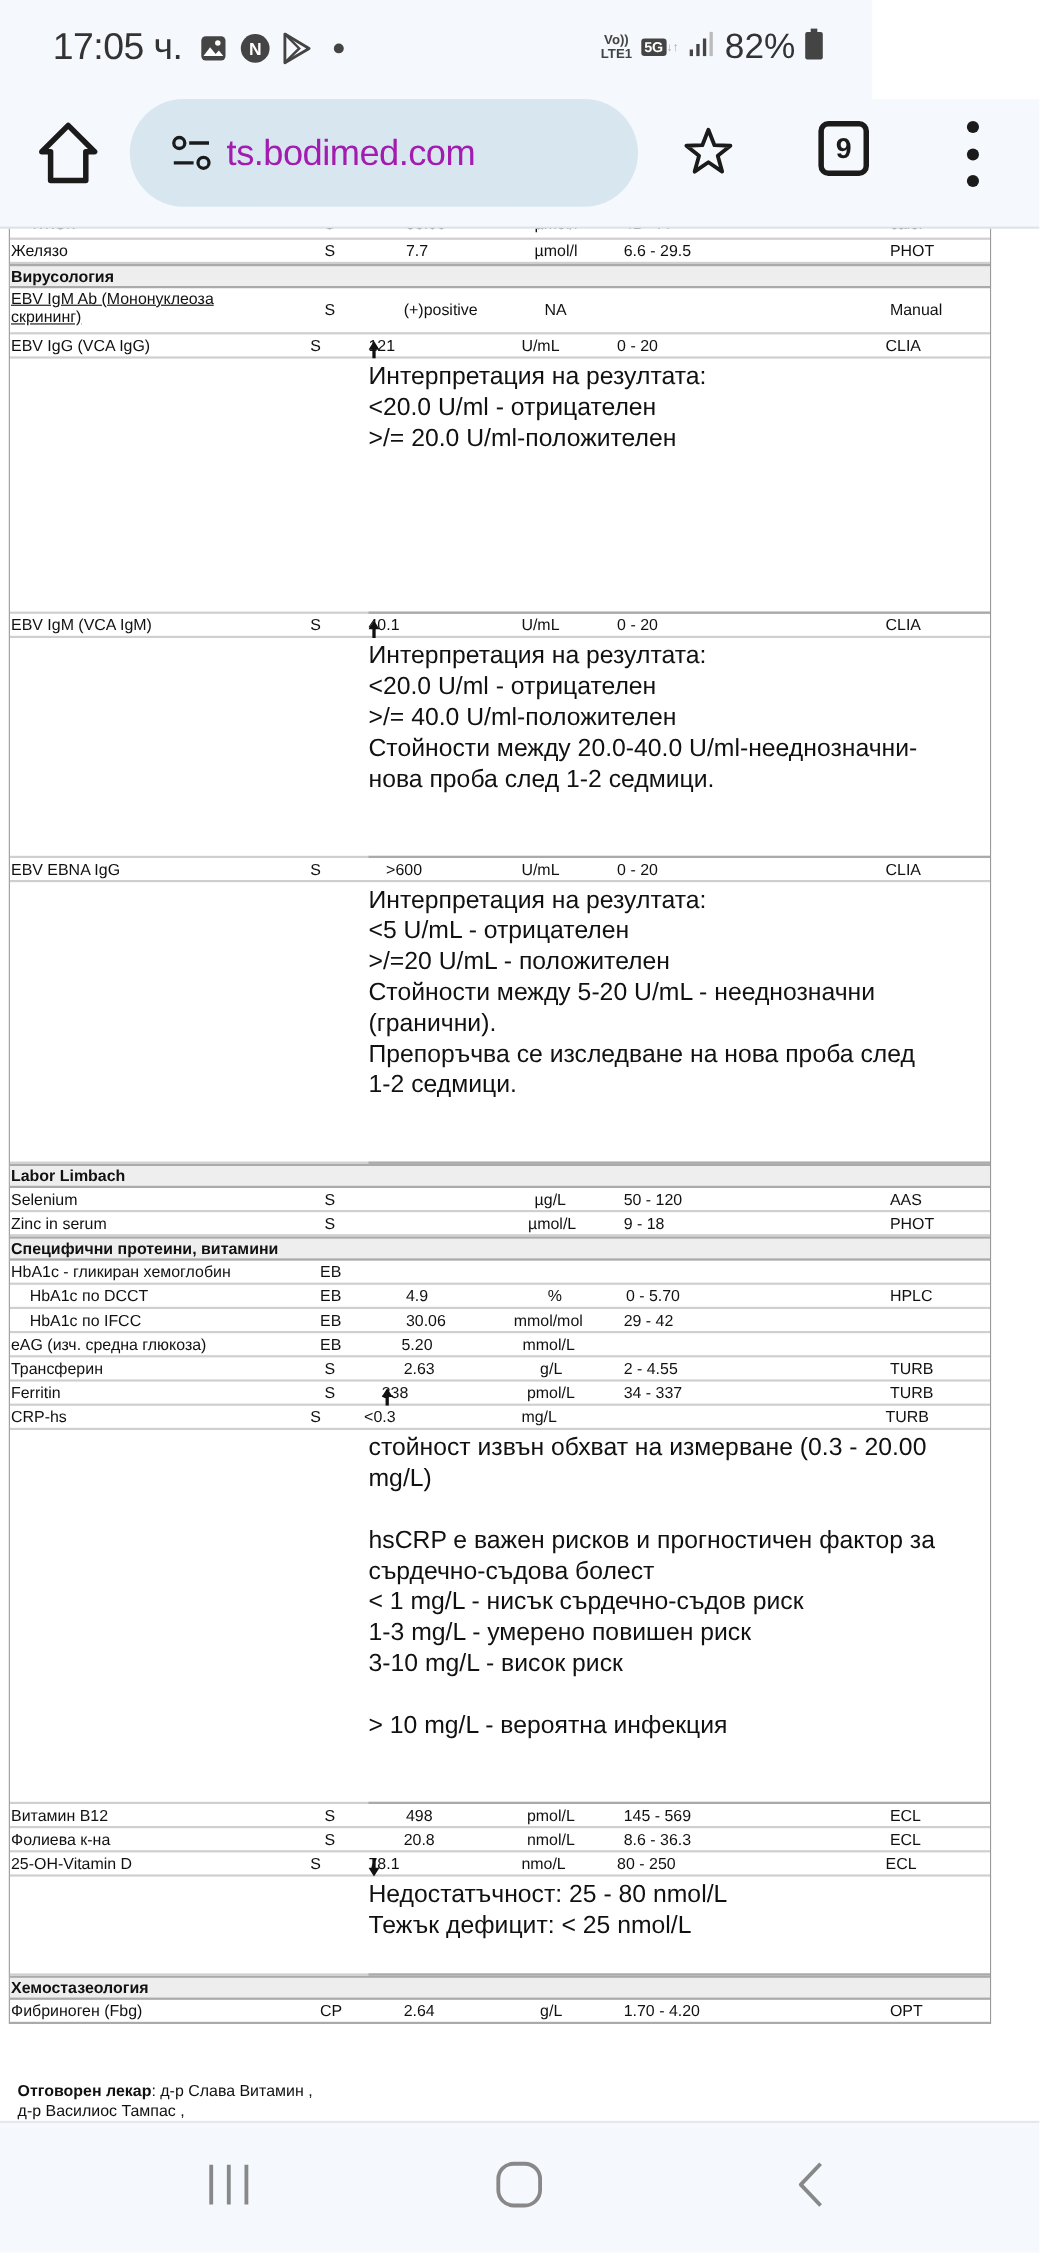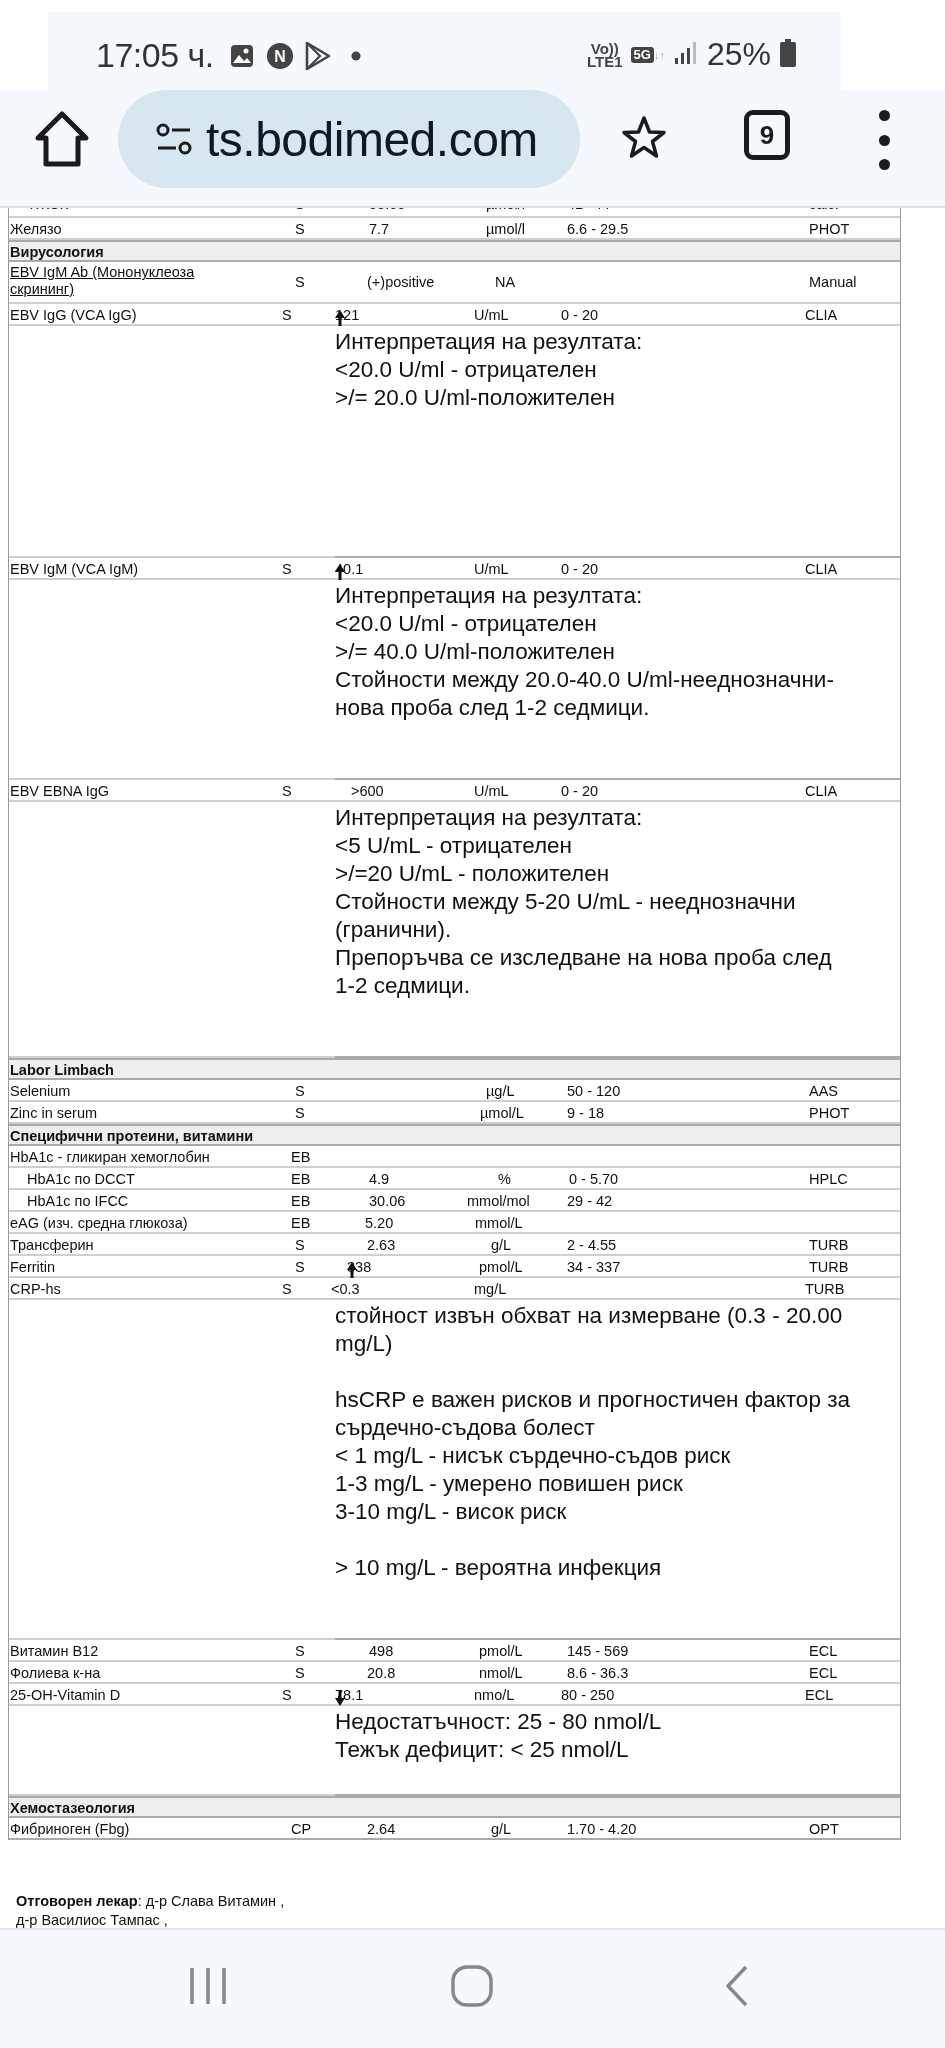--- a/index.html
+++ b/index.html
@@ -1,36 +1,36 @@
 <!DOCTYPE html>
 <html><head>
 <meta charset="utf-8">
 <style>
   * { box-sizing: border-box; margin: 0; padding: 0; }
   html, body { width: 945px; height: 2048px; overflow: hidden; background: #ffffff; }
   body { font-family: "Liberation Sans", "DejaVu Sans", sans-serif; color: #111; position: relative; }
 
   
-  .statusbar { position: absolute; top: 12px; left: 0; width: 793px; height: 90px; background: #f5f8fc; margin-left: 48px; }
+  .statusbar { position: absolute; top: 0; left: 0; width: 793px; height: 90px; background: #f5f8fc; }
   .sb-time { position: absolute; left: 48px; top: 24px; font-size: 34px; color: #333; letter-spacing: -0.5px; }
   .sb-icons-left { position: absolute; left: 180px; top: 30px; display: flex; gap: 10px; align-items: center; }
   .sb-ic { width: 28px; height: 28px; display: inline-flex; align-items: center; justify-content: center; }
   .sb-right { position: absolute; right: 44px; top: 24px; display: flex; align-items: center; gap: 8px; }
-  .sb-volte { font-size: 15px; line-height: 13px; color: #444; text-align: center; font-weight: bold; }
+  .sb-volte { font-size: 12px; line-height: 13px; color: #444; text-align: center; font-weight: bold; }
   .sb-5g { display: flex; flex-direction: row; align-items: center; }
   .sb-5g-box { background: #444; color: #fff; font-size: 13px; font-weight: bold; padding: 0 3px; border-radius: 3px; line-height: 16px; }
   .sb-5g-arrows { font-size: 11px; color: #aaa; line-height: 12px; }
   .sb-batt-pct { font-size: 32px; color: #333; }
 
   
   .toolbar { position: absolute; top: 90px; left: 0; width: 945px; height: 118px; background: #f5f8fc; border-bottom: 2px solid #dde3ea; }
   .tb-home { position: absolute; left: 34px; top: 20px; width: 56px; height: 60px; }
   .url-pill { position: absolute; left: 118px; top: 0px; width: 462px; height: 98px; background: #d8e6f0; border-radius: 49px; display: flex; align-items: center; padding-left: 36px; }
   .url-tune { width: 40px; height: 36px; margin-right: 12px; }
-  .url-text { font-size: 48px; color: #0f172a; letter-spacing: -0.5px; text-align: center; }
+  .url-text { font-size: 33px; color: #a21caf; letter-spacing: -0.5px; text-align: center; }
   .tb-star { position: absolute; left: 620px; top: 24px; width: 48px; height: 48px; }
   .tb-tabs { position: absolute; left: 744px; top: 20px; width: 46px; height: 50px; border: 5px solid #1b1b1b; border-radius: 9px; display: flex; align-items: center; justify-content: center; font-size: 26px; font-weight: bold; color: #1b1b1b; }
   .tb-menu { position: absolute; left: 872px; top: 20px; width: 24px; height: 60px; display: flex; flex-direction: column; justify-content: space-between; align-items: center; }
   .tb-menu span { width: 11px; height: 11px; border-radius: 50%; background: #1b1b1b; display: block; }
 
   
   .content { position: absolute; top: 208px; left: 0; width: 945px; height: 1720px; overflow: hidden; background: #fff; padding-left: 44px; }
   .table { position: absolute; left: 8px; top: -8px; width: 893px; border-left: 1px solid #999; border-right: 1px solid #999; }
   .row { position: relative; height: 22px; border-bottom: 2px solid #cfcfcf; font-size: 14.5px; color: #111; }
   .row span { position: absolute; top: 3px; white-space: nowrap; }
@@ -93,21 +93,21 @@
       <span class="sb-5g-arrows">↓↑</span>
     </div>
     <span>
       <svg width="26" height="26" viewBox="0 0 26 26">
           <rect x="2" y="18" width="3" height="6" fill="#444"></rect>
           <rect x="8" y="13" width="3" height="11" fill="#444"></rect>
           <rect x="14" y="8" width="3" height="16" fill="#444"></rect>
           <rect x="20" y="2" width="3" height="22" fill="#bbb"></rect>
         </svg>
     </span>
-    <span class="sb-batt-pct">25%</span>
+    <span class="sb-batt-pct">82%</span>
     <span>
       <svg width="18" height="30" viewBox="0 0 18 30">
           <rect x="6" y="1" width="6" height="4" fill="#444"></rect>
           <rect x="1" y="4" width="16" height="25" rx="2" fill="#444"></rect>
         </svg>
     </span>
   </div>
 </div>
 
 <div class="toolbar">

